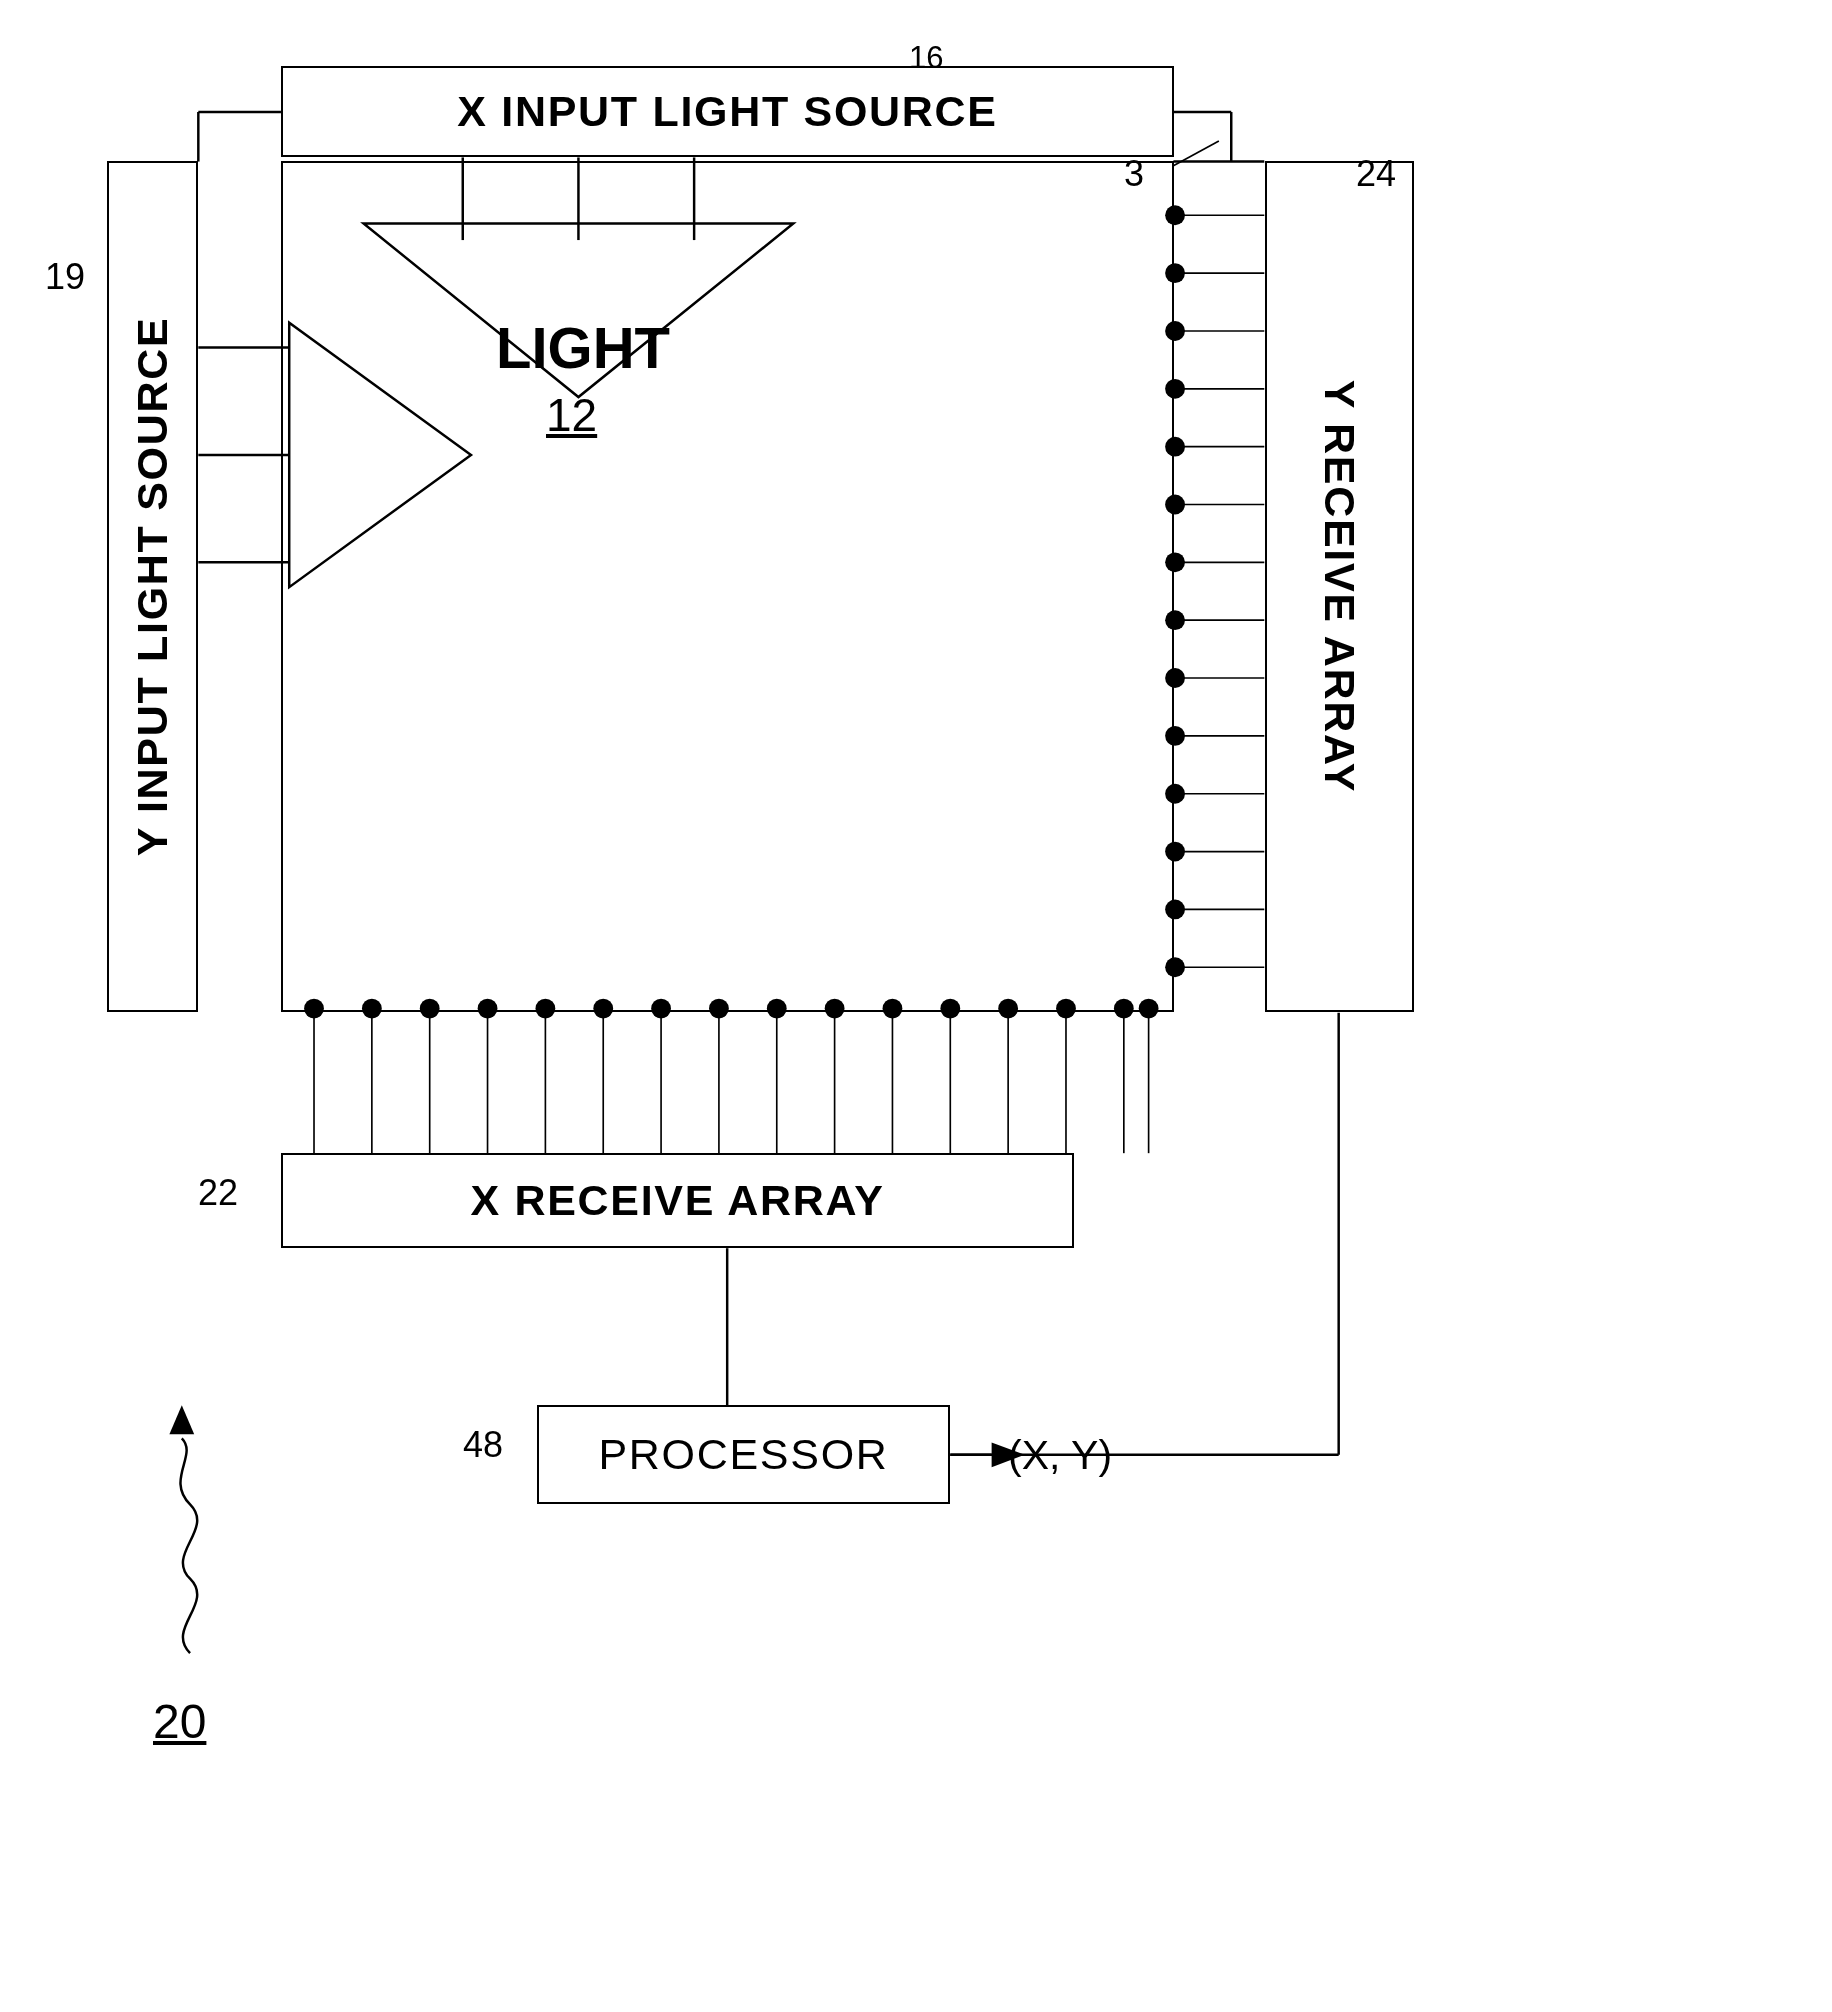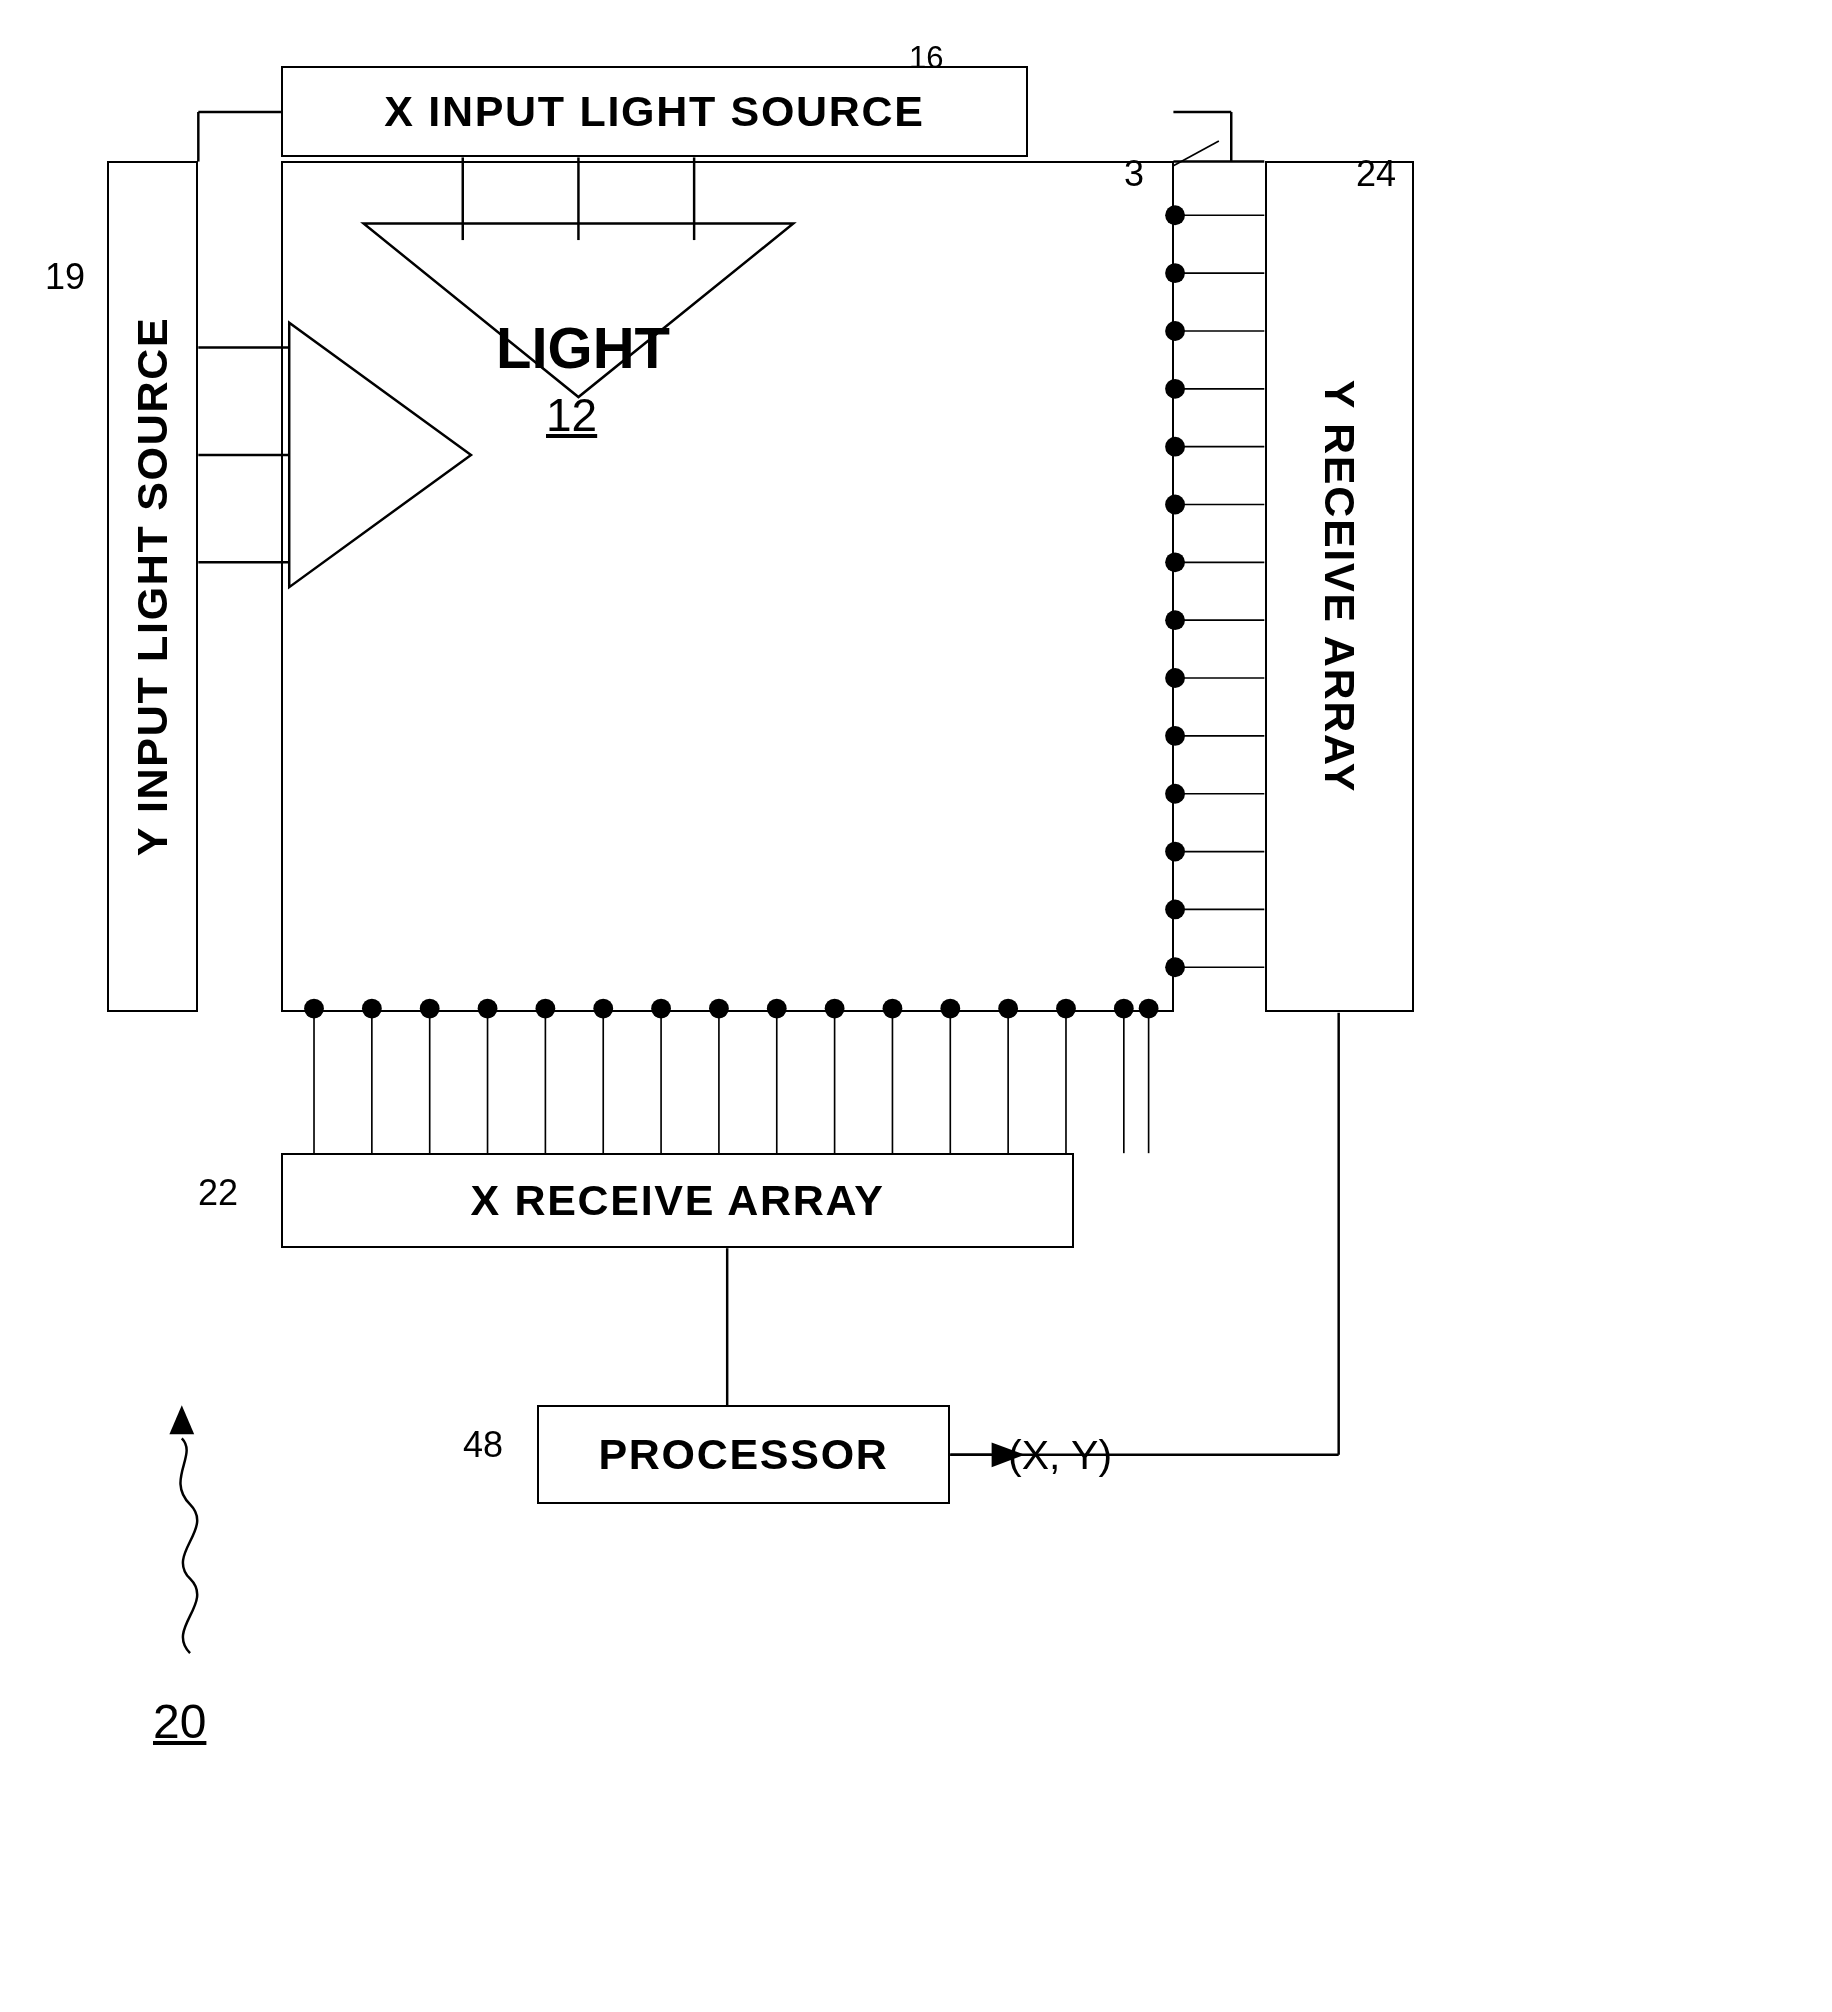--- a/index.html
+++ b/index.html
@@ -17,21 +17,21 @@
       top: 0; left: 0;
       width: 1832px;
       height: 2013px;
     }
 
     
     .x-input-light-source {
       position: absolute;
       top: 66px;
       left: 281px;
-      width: 747px;
+      width: 893px;
       height: 91px;
       border: 2.5px solid #000;
       display: flex;
       align-items: center;
       justify-content: center;
       background: #fff;
     }
 
     .x-input-light-source-label {
       font-size: 43px;
@@ -179,21 +179,21 @@
       height: 99px;
       border: 2.5px solid #000;
       background: #fff;
       display: flex;
       align-items: center;
       justify-content: center;
     }
 
     .processor-label {
       font-size: 43px;
-      font-weight: bold;
+      font-weight: normal;
       letter-spacing: 1.7px;
     }
 
     
     .ref-26 {
       position: absolute;
       top: 1424px;
       left: 463px;
       font-size: 36px;
     }

